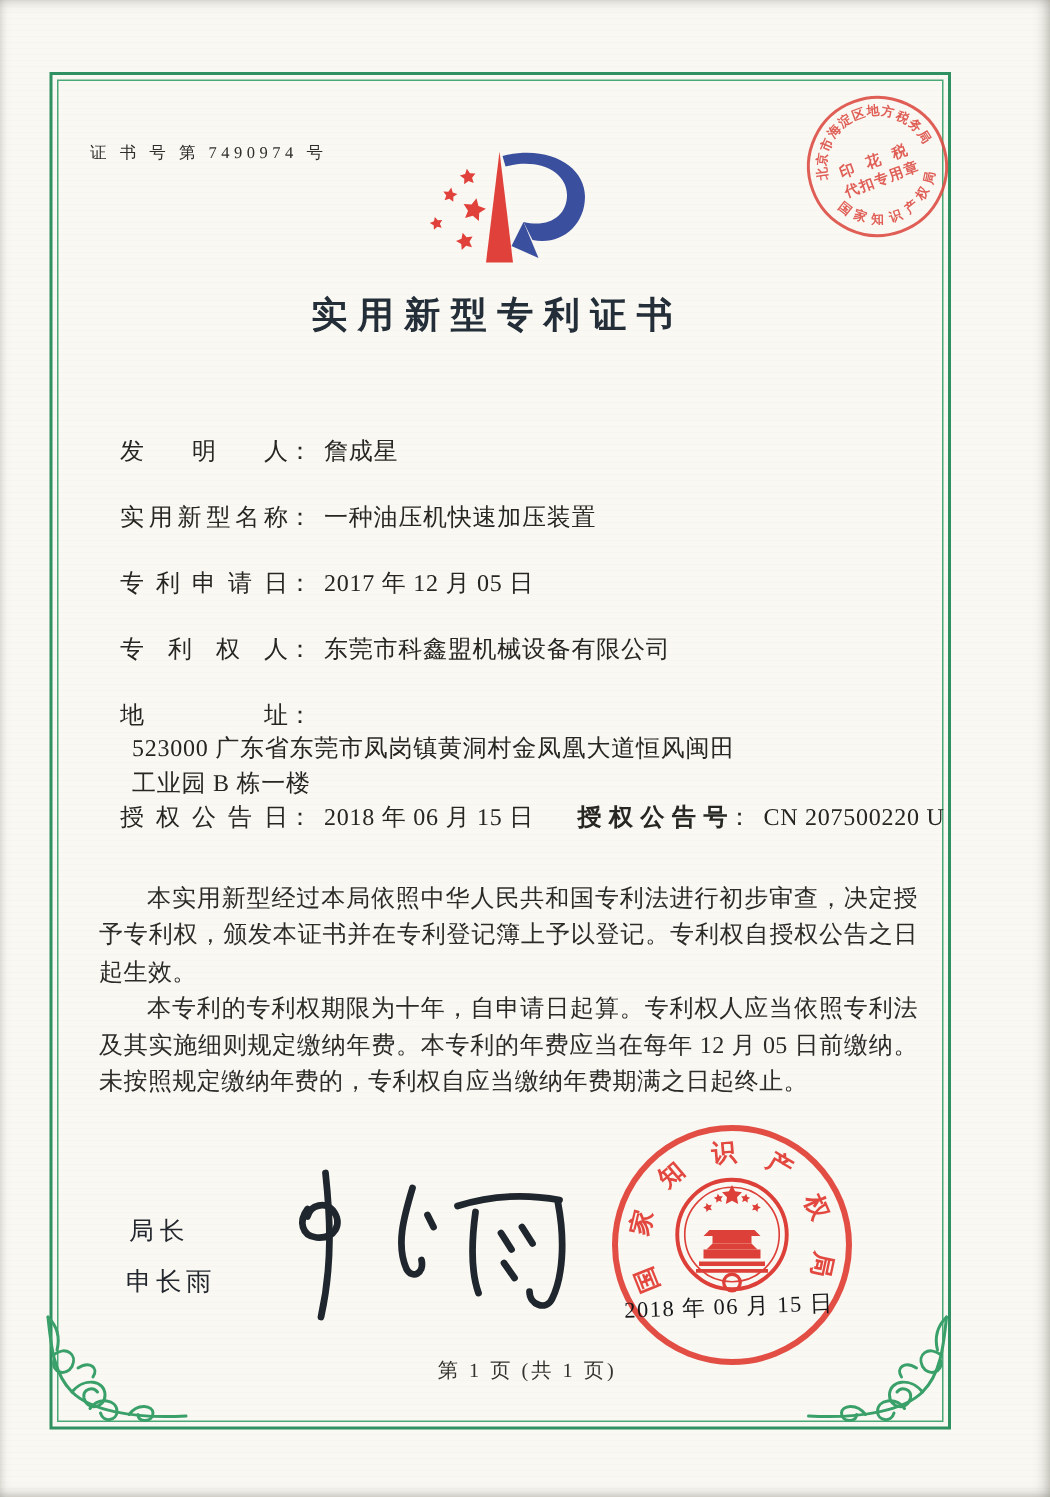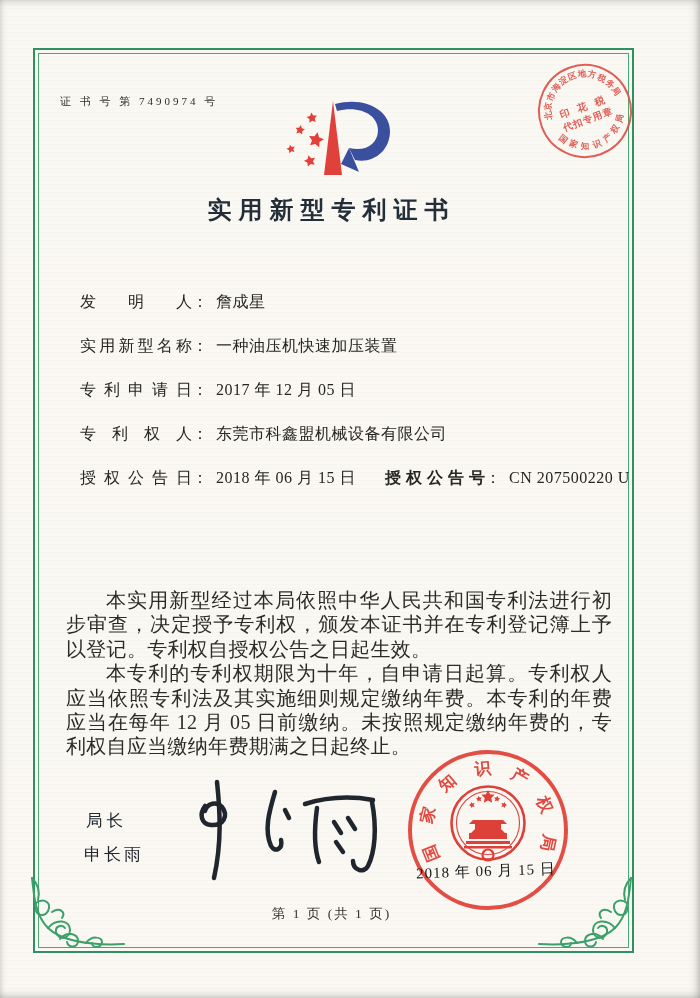--- a/index.html
+++ b/index.html
@@ -58,21 +58,21 @@
   .flabel{
     display:inline-block;width:112px;vertical-align:top;
     text-align:justify;text-align-last:justify;
   }
   .fcolon{display:inline-block;vertical-align:top;}
   .fvalue{display:inline-block;margin-left:8px;vertical-align:top;letter-spacing:.5px;}
   .addr .fvalue{width:414px;line-height:22.5px;white-space:normal;}
   .grant-right{position:absolute;left:305px;top:0;}
   .grant-right .flabel{width:100px;font-weight:bold;}
   
-  .body-text{position:absolute;left:66px;top:588px;width:546px;font-size:20px;color:#2b2b28;}
+  .body-text{position:absolute;left:66px;top:588px;width:546px;font-size:16px;color:#2b2b28;}
   .body-text p{
     margin:0;text-indent:2em;text-align:justify;line-height:24.4px;letter-spacing:.3px;
   }
   
   .sig-title{position:absolute;left:86px;top:810px;font-size:16.5px;letter-spacing:4px;
     font-family:"Liberation Sans","DejaVu Sans",sans-serif;color:#23282e;}
   .sig-name{position:absolute;left:84px;top:843px;font-size:17px;letter-spacing:3px;
     font-family:Liberation Mono, monospace;color:#23282e;}
   .sig-script{position:absolute;left:175px;top:772px;}
   
@@ -81,21 +81,21 @@
   .seal .chars{position:absolute;inset:0;transform:rotate(-5deg);}
   .seal .arc-ch{color:rgba(224,62,53,.95);font-weight:700;}
   .seal-emblem{position:absolute;left:41px;top:30px;}
   .seal-date{
     position:absolute;left:0;right:4px;top:112px;text-align:center;
     font-size:15px;color:#17181a;letter-spacing:1px;transform:rotate(-2deg);font-weight:500;
   }
   
   .footer{
     position:absolute;left:33px;top:905px;width:597px;text-align:center;
-    font-size:13.5px;letter-spacing:2px;color:#33332f;
+    font-size:13.5px;letter-spacing:2px;color:#33332f;padding-left:20px;
   }
   
   .flourish{position:absolute;pointer-events:none;}
   .fl-left{left:26px;top:876px;}
   .fl-right{left:537px;top:876px;transform:scaleX(-1);}
 </style>
 </head>
 <body>
 
 <div class="page">
@@ -157,20 +157,23 @@
       <span class="flabel">发明人</span><span class="fcolon">：</span><span class="fvalue">詹成星</span>
     </div>
     <div class="frow">
       <span class="flabel">实用新型名称</span><span class="fcolon">：</span><span class="fvalue">一种油压机快速加压装置</span>
     </div>
     <div class="frow">
       <span class="flabel">专利申请日</span><span class="fcolon">：</span><span class="fvalue">2017 年 12 月 05 日</span>
     </div>
     <div class="frow">
       <span class="flabel">专利权人</span><span class="fcolon">：</span><span class="fvalue">东莞市科鑫盟机械设备有限公司</span>
+    </div>
+    <div class="frow addr">
+      <span class="flabel">地址</span><span class="fcolon">：</span><span class="fvalue">523000 广东省东莞市凤岗镇黄洞村金凤凰大道恒风闽田工业园 B 栋一楼</span>
     </div>
     <div class="frow">
       <span class="flabel">授权公告日</span><span class="fcolon">：</span><span class="fvalue">2018 年 06 月 15 日</span>
       <span class="grant-right">
         <span class="flabel">授权公告号</span><span class="fcolon">：</span><span class="fvalue">CN 207500220 U</span>
       </span>
     </div>
   </div>
 
   <div class="body-text">

